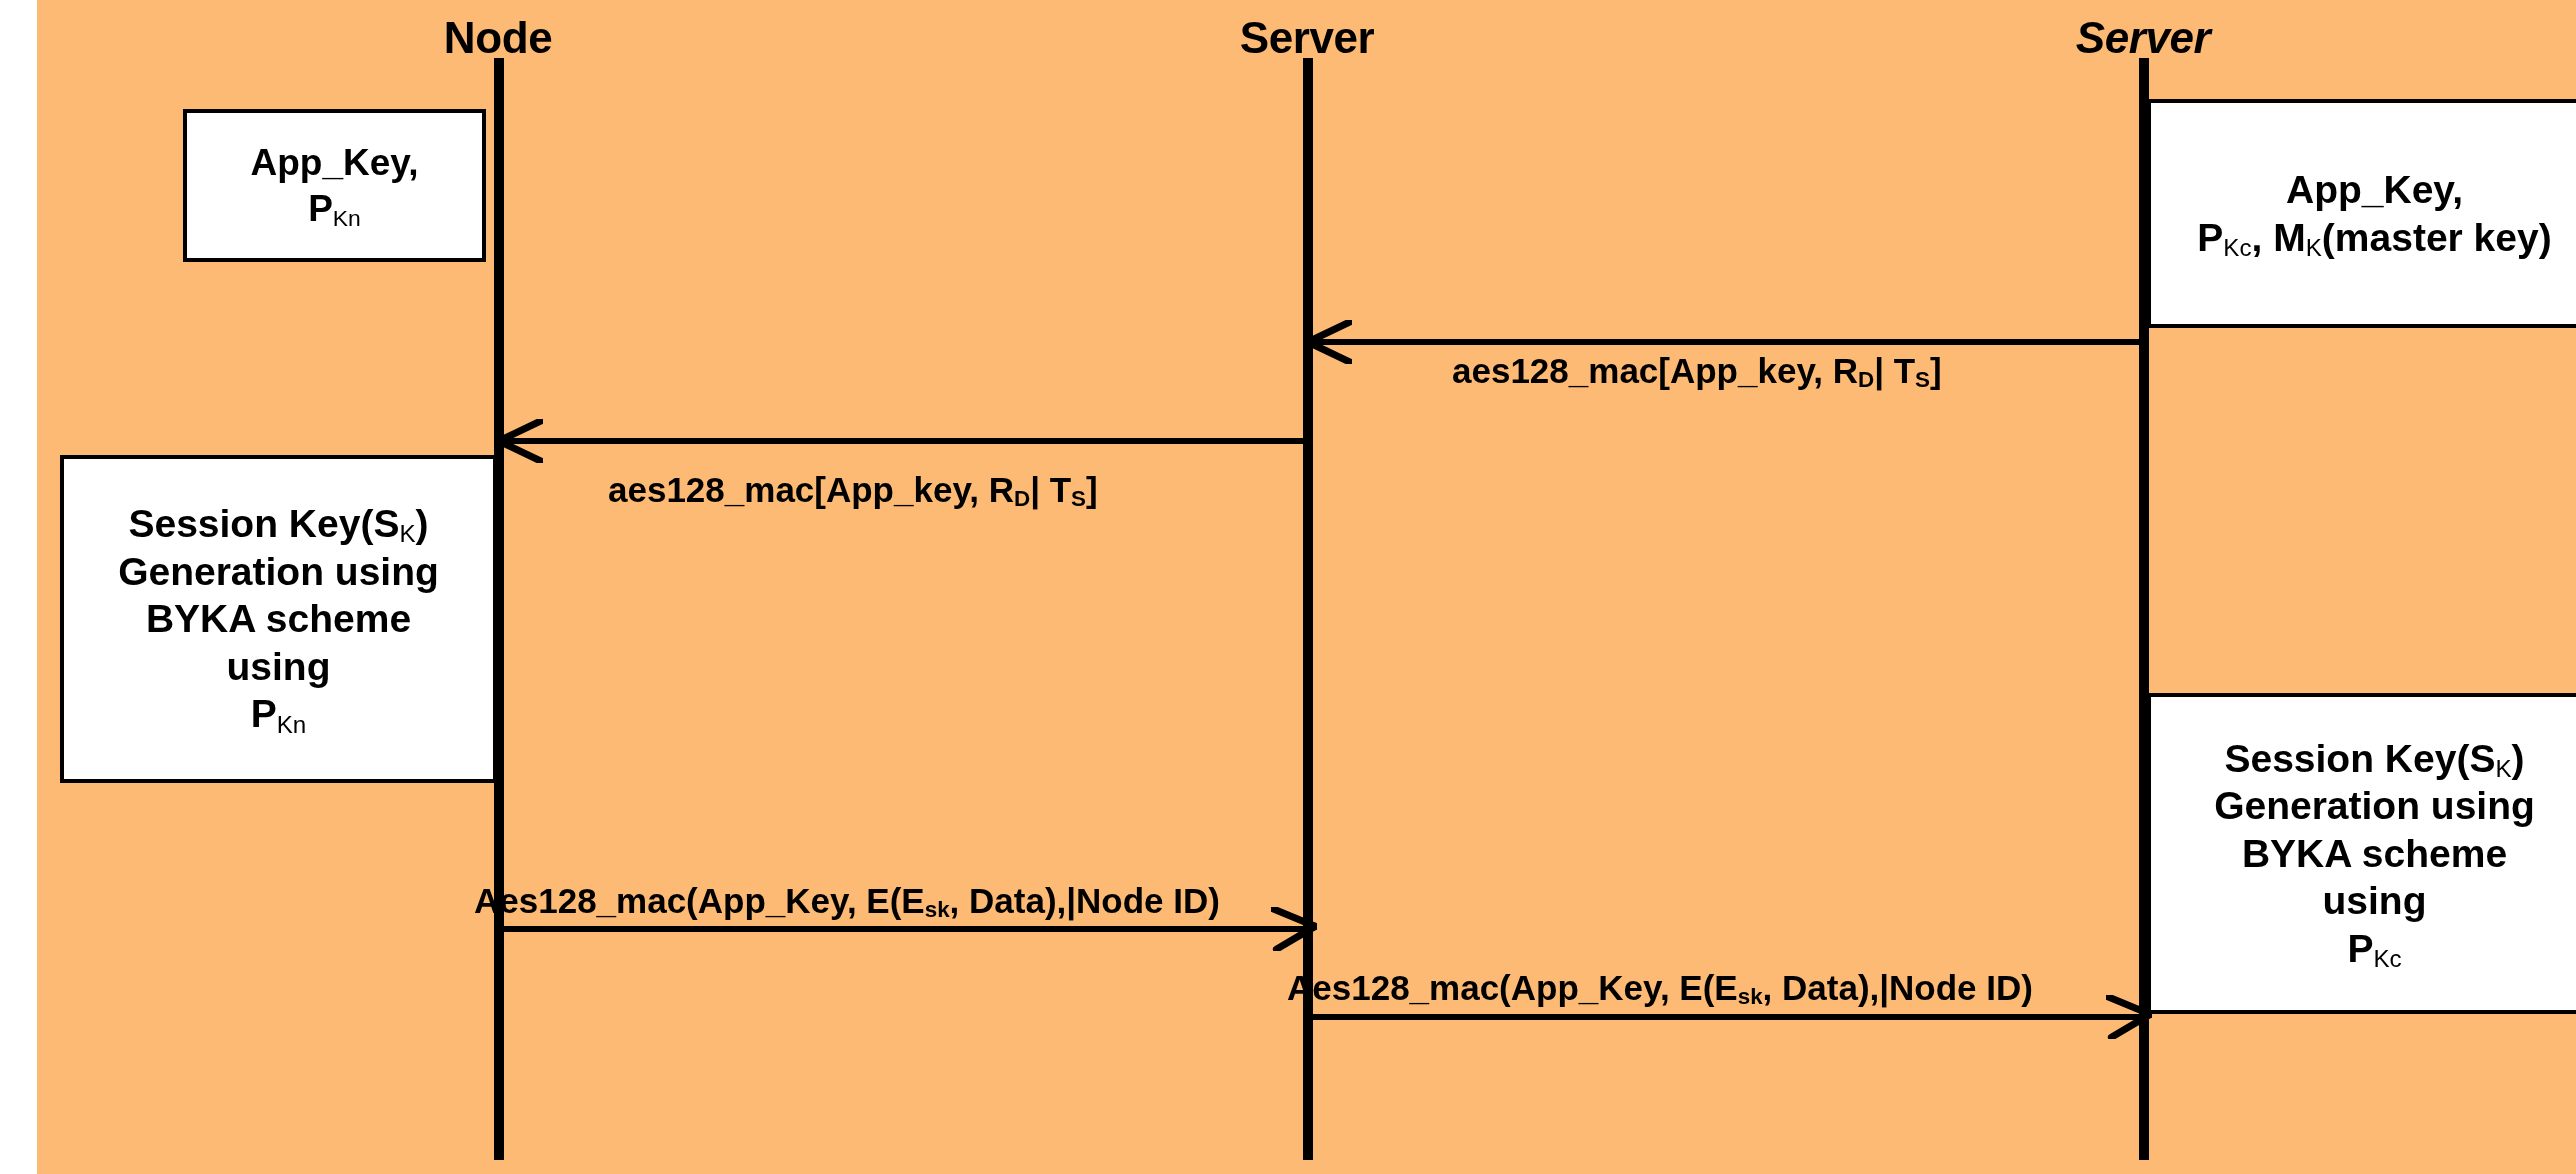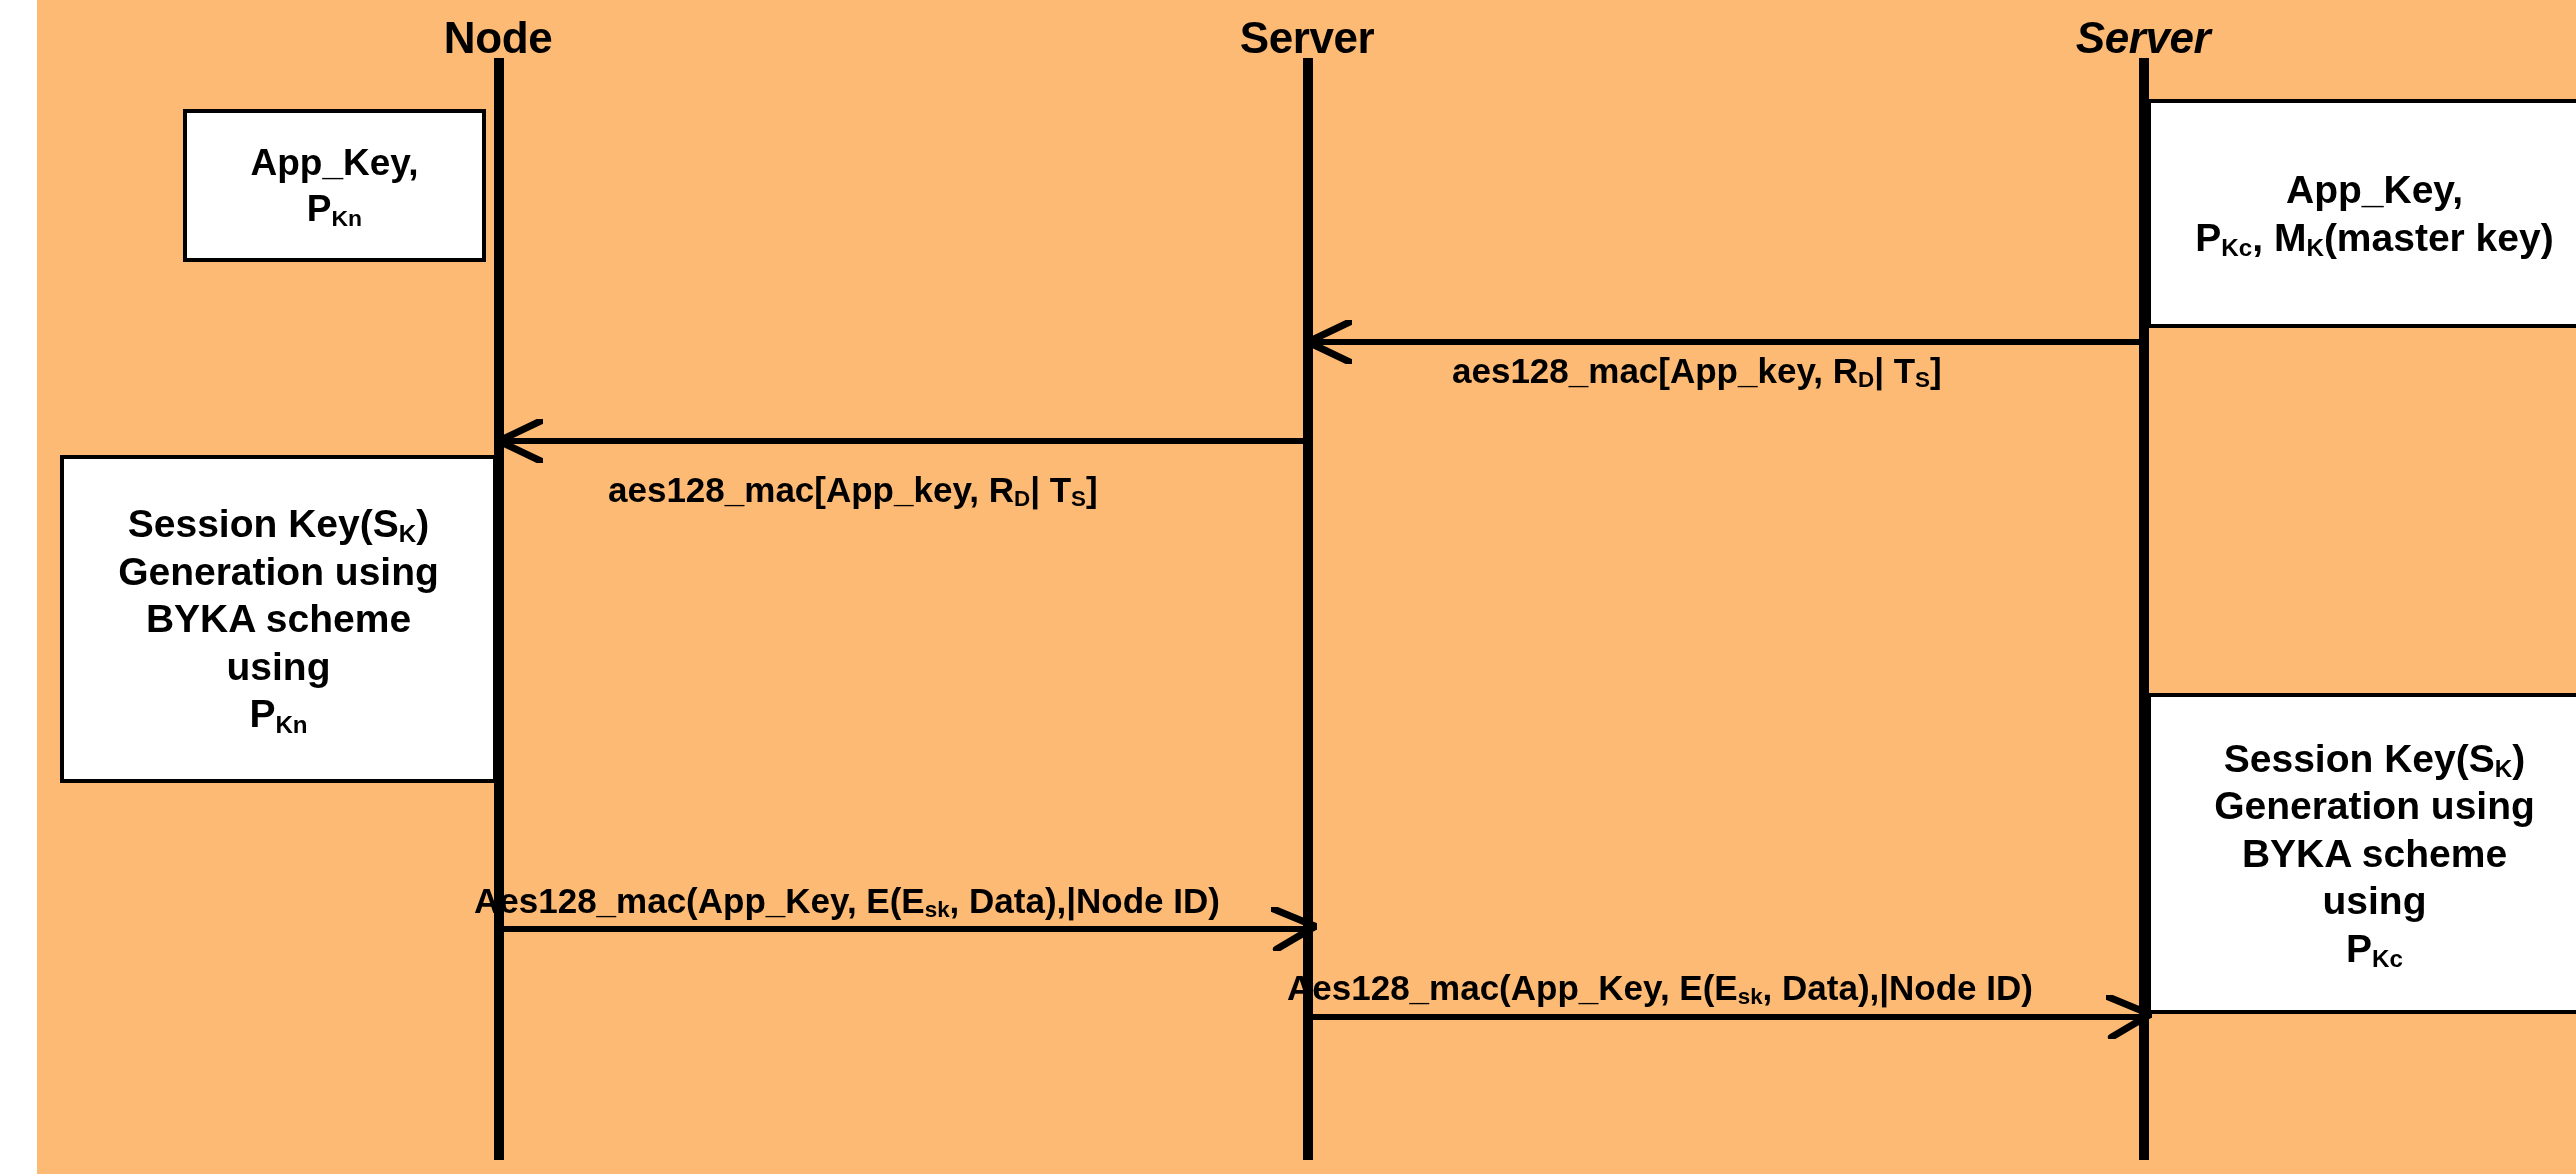--- a/index.html
+++ b/index.html
@@ -50,21 +50,21 @@
     line-height: 1.22;
     text-align: center;
     padding: 5.3px 8.8px;
   }
   .note-box .nline { white-space: nowrap; }
   .note-box sub {
     font-size: 0.62em;
     vertical-align: baseline;
     position: relative;
     top: 0.22em;
-    font-weight: bold;
+    font-weight: normal;
   }
   
   .msg {
     position: absolute;
     height: 0;
   }
   .msg .shaft {
     position: absolute;
     left: 0;
     top: 0;

